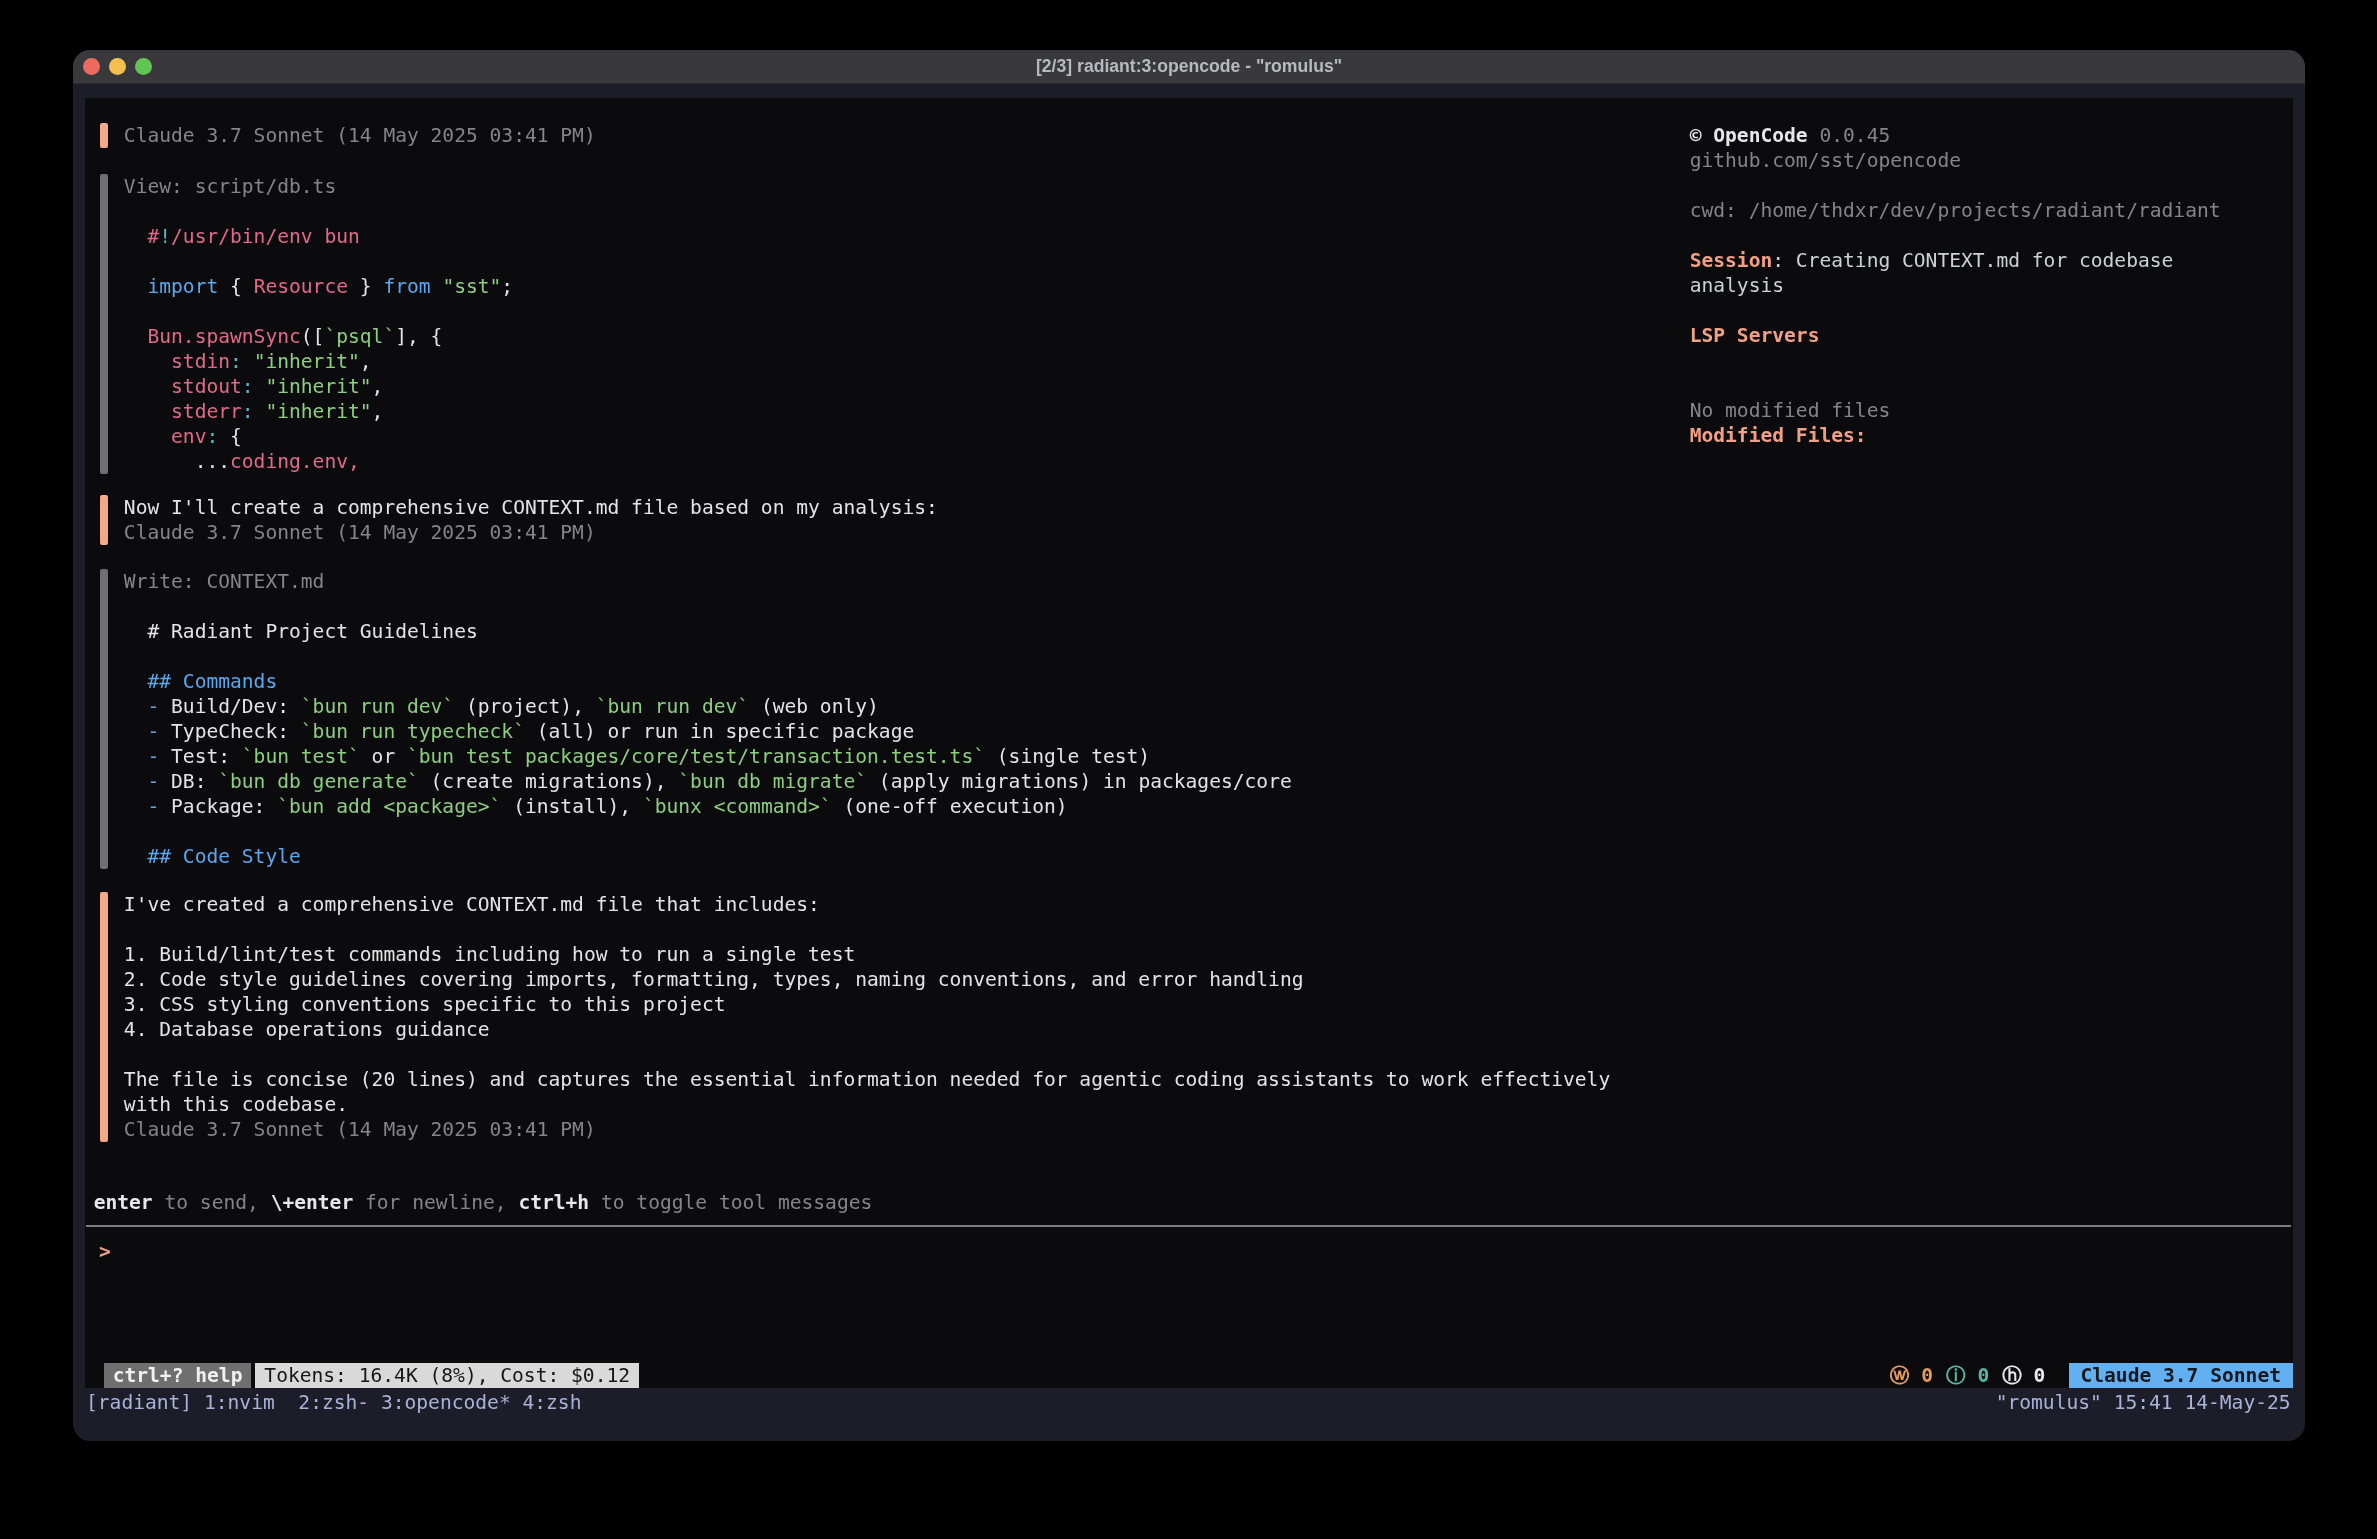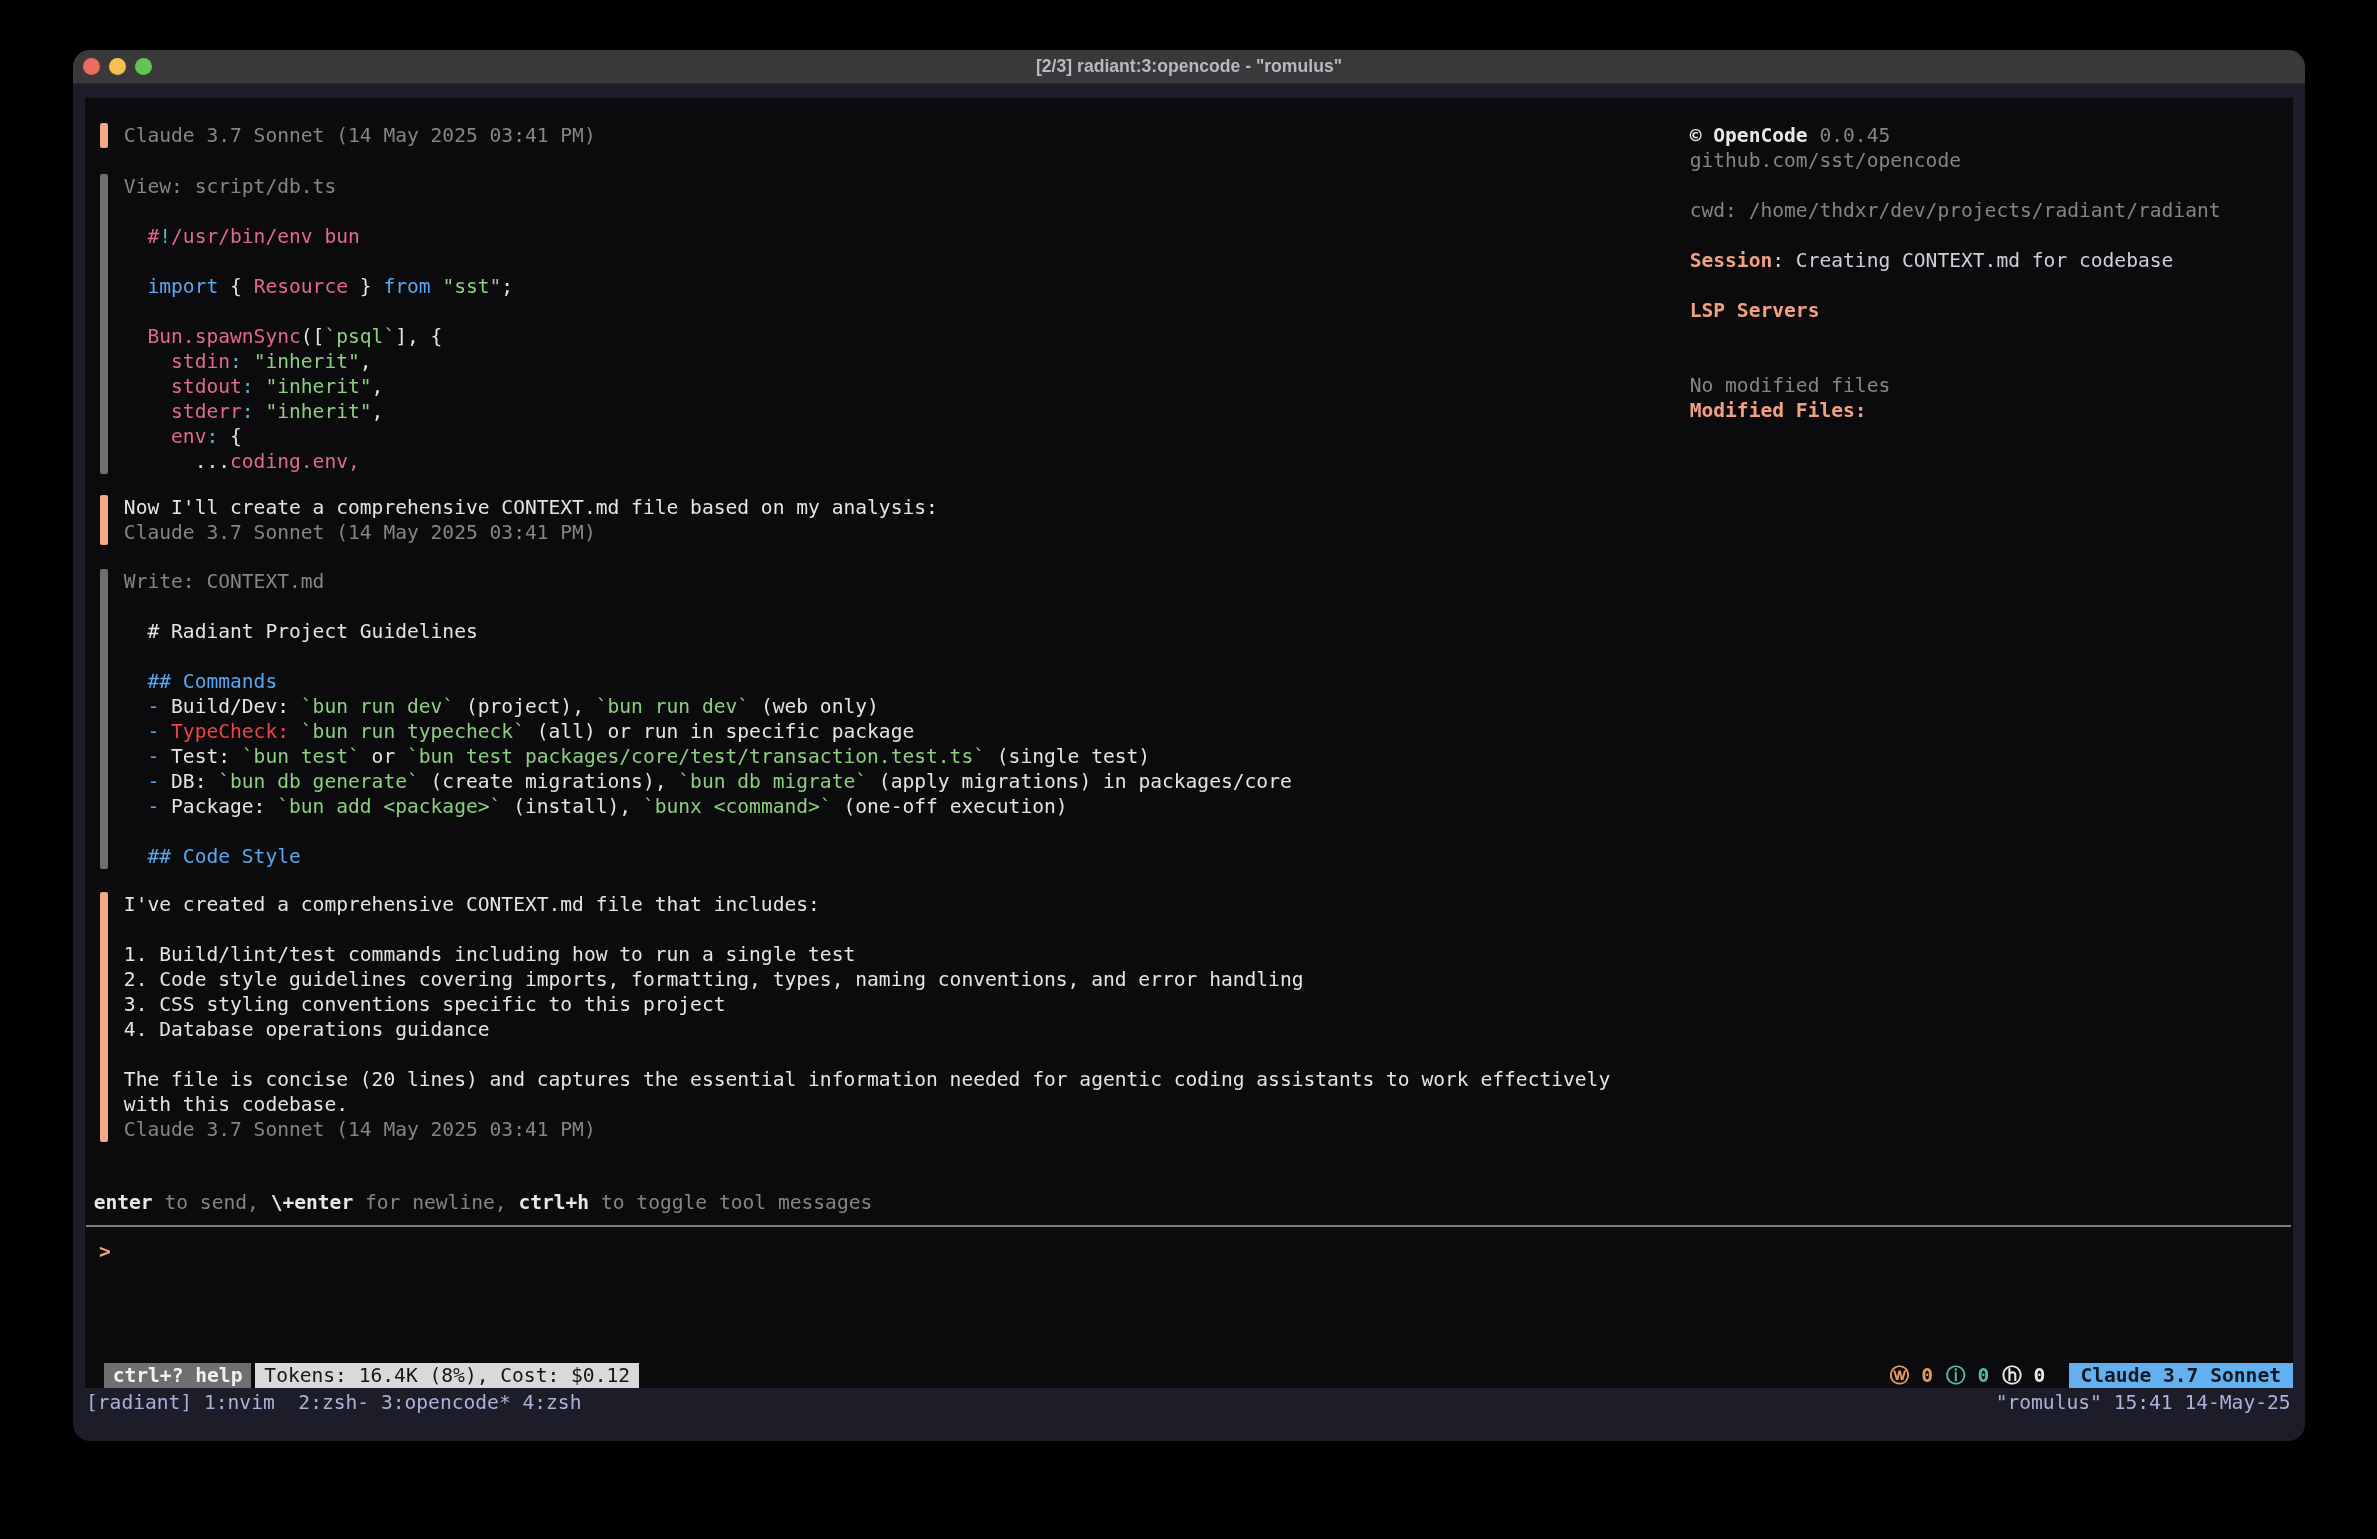--- a/index.html
+++ b/index.html
@@ -85,21 +85,21 @@
           </div>
           <div class="chatblock" style="left: 15.7px; top: 471px;">
             <div class="bar" style="background: rgb(111, 111, 111);"></div>
             <div>
               <div class="tline"><span style="color: rgb(133, 133, 133);">Write: CONTEXT.md</span></div>
               <div class="tline">&nbsp;</div>
               <div class="tline"><span style="color: rgb(228, 228, 228);">  # Radiant Project Guidelines</span></div>
               <div class="tline">&nbsp;</div>
               <div class="tline"><span style="color: rgb(90, 167, 240);">  ## Commands</span></div>
               <div class="tline"><span style="color: rgb(228, 228, 228);">  </span><span style="color: rgb(90, 167, 240);">-</span><span style="color: rgb(228, 228, 228);"> Build/Dev: </span><span style="color: rgb(140, 208, 127);">`bun run dev`</span><span style="color: rgb(228, 228, 228);"> (project), </span><span style="color: rgb(140, 208, 127);">`bun run dev`</span><span style="color: rgb(228, 228, 228);"> (web only)</span></div>
-              <div class="tline"><span style="color: rgb(228, 228, 228);">  </span><span style="color: rgb(90, 167, 240);">-</span><span style="color: #ef4444;"> TypeCheck: </span><span style="color: rgb(140, 208, 127);">`bun run typecheck`</span><span style="color: rgb(228, 228, 228);"> (all) or run in specific package</span></div>
+              <div class="tline"><span style="color: rgb(228, 228, 228);">  </span><span style="color: rgb(90, 167, 240);">-</span><span style="color: #e5e5e5;"> TypeCheck: </span><span style="color: rgb(140, 208, 127);">`bun run typecheck`</span><span style="color: rgb(228, 228, 228);"> (all) or run in specific package</span></div>
               <div class="tline"><span style="color: rgb(228, 228, 228);">  </span><span style="color: rgb(90, 167, 240);">-</span><span style="color: rgb(228, 228, 228);"> Test: </span><span style="color: rgb(140, 208, 127);">`bun test`</span><span style="color: rgb(228, 228, 228);"> or </span><span style="color: rgb(140, 208, 127);">`bun test packages/core/test/transaction.test.ts`</span><span style="color: rgb(228, 228, 228);"> (single test)</span></div>
               <div class="tline"><span style="color: rgb(228, 228, 228);">  </span><span style="color: rgb(90, 167, 240);">-</span><span style="color: rgb(228, 228, 228);"> DB: </span><span style="color: rgb(140, 208, 127);">`bun db generate`</span><span style="color: rgb(228, 228, 228);"> (create migrations), </span><span style="color: rgb(140, 208, 127);">`bun db migrate`</span><span style="color: rgb(228, 228, 228);"> (apply migrations) in packages/core</span></div>
               <div class="tline"><span style="color: rgb(228, 228, 228);">  </span><span style="color: rgb(90, 167, 240);">-</span><span style="color: rgb(228, 228, 228);"> Package: </span><span style="color: rgb(140, 208, 127);">`bun add &lt;package&gt;`</span><span style="color: rgb(228, 228, 228);"> (install), </span><span style="color: rgb(140, 208, 127);">`bunx &lt;command&gt;`</span><span style="color: rgb(228, 228, 228);"> (one-off execution)</span></div>
               <div class="tline">&nbsp;</div>
               <div class="tline"><span style="color: rgb(90, 167, 240);">  ## Code Style</span></div>
             </div>
           </div>
           <div class="chatblock" style="left: 15.7px; top: 794px;">
             <div class="bar" style="background: rgb(243, 169, 135);"></div>
             <div>
@@ -117,20 +117,21 @@
           </div>
         </div>
 
       <aside class="sidebar" id="sidebar">
           <div class="tline"><span style="color: rgb(232, 232, 232); font-weight: bold;">© </span><span style="color: rgb(232, 232, 232); font-weight: bold;">OpenCode</span><span style="color: rgb(133, 133, 133);"> 0.0.45</span></div>
           <div class="tline"><span style="color: rgb(133, 133, 133);">github.com/sst/opencode</span></div>
           <div class="tline">&nbsp;</div>
           <div class="tline"><span style="color: rgb(133, 133, 133);">cwd: /home/thdxr/dev/projects/radiant/radiant</span></div>
           <div class="tline">&nbsp;</div>
           <div class="tline"><span style="color: rgb(242, 160, 131); font-weight: bold;">Session</span><span style="color: rgb(205, 208, 213);">: </span><span style="color: rgb(205, 208, 213);">Creating CONTEXT.md for codebase</span></div>
+          <div class="tline"><span style="color: rgb(205, 208, 213);">analysis</span></div>
           <div class="tline">&nbsp;</div>
           <div class="tline"><span style="color: rgb(242, 160, 131); font-weight: bold;">LSP Servers</span></div>
           <div class="tline">&nbsp;</div>
           <div class="tline">&nbsp;</div>
           <div class="tline"><span style="color: rgb(133, 133, 133);">No modified files</span></div>
           <div class="tline"><span style="color: rgb(242, 160, 131); font-weight: bold;">Modified Files:</span></div>
         </aside>
 
       <div class="hint" id="hint"><span style="color: rgb(232, 232, 232); font-weight: bold;">enter</span><span style="color: rgb(133, 133, 133);"> to send, </span><span style="color: rgb(232, 232, 232); font-weight: bold;">\+enter</span><span style="color: rgb(133, 133, 133);"> for newline, </span><span style="color: rgb(232, 232, 232); font-weight: bold;">ctrl+h</span><span style="color: rgb(133, 133, 133);"> to toggle tool messages</span></div>
 

